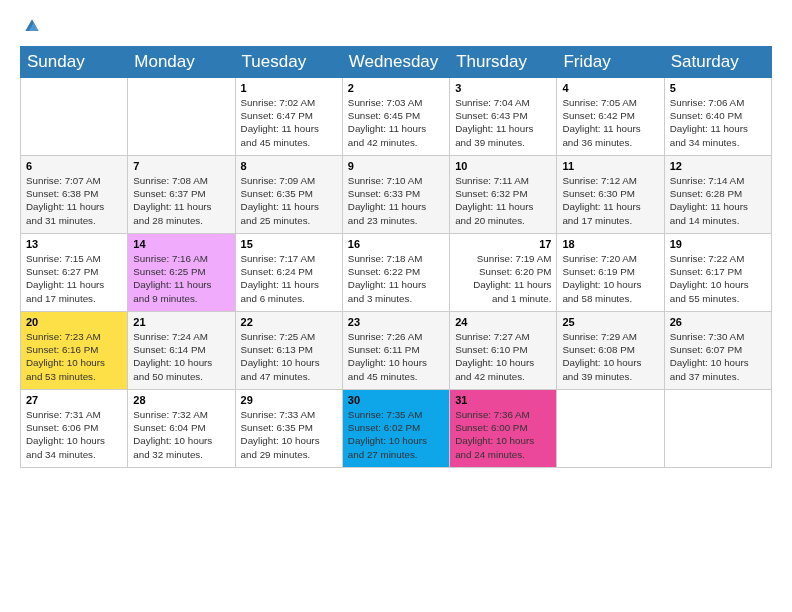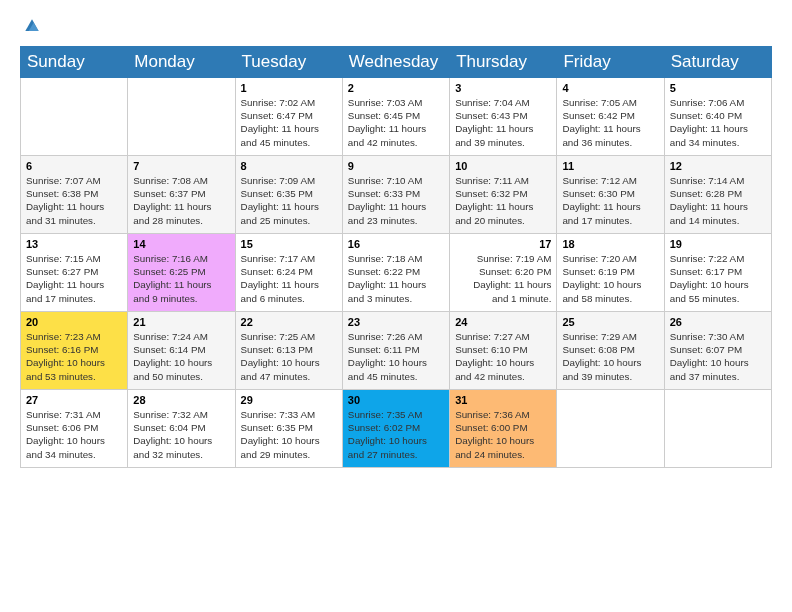--- a/index.html
+++ b/index.html
@@ -323,21 +323,21 @@
           <div class="cell-info">Sunrise: 7:33 AM</div>
           <div class="cell-info">Sunset: 6:35 PM</div>
           <div class="cell-info">Daylight: 10 hours and 29 minutes.</div>
         </td>
           <td style="background-color: #0ea5e9;">
           <div class="cell-day">30</div>
           <div class="cell-info">Sunrise: 7:35 AM</div>
           <div class="cell-info">Sunset: 6:02 PM</div>
           <div class="cell-info">Daylight: 10 hours and 27 minutes.</div>
         </td>
-          <td style="background-color: #fdba74; margin-top: 9px;">
+          <td style="background-color: #ec4899; margin-top: 9px;">
           <div class="cell-day">31</div>
           <div class="cell-info">Sunrise: 7:36 AM</div>
           <div class="cell-info">Sunset: 6:00 PM</div>
           <div class="cell-info">Daylight: 10 hours and 24 minutes.</div>
         </td>
           <td class="empty-cell" style="background-color: rgb(255, 255, 255);"></td>
           <td class="empty-cell" style="background-color: rgb(255, 255, 255);"></td>
         </tr>
       </tbody>
   </table>

